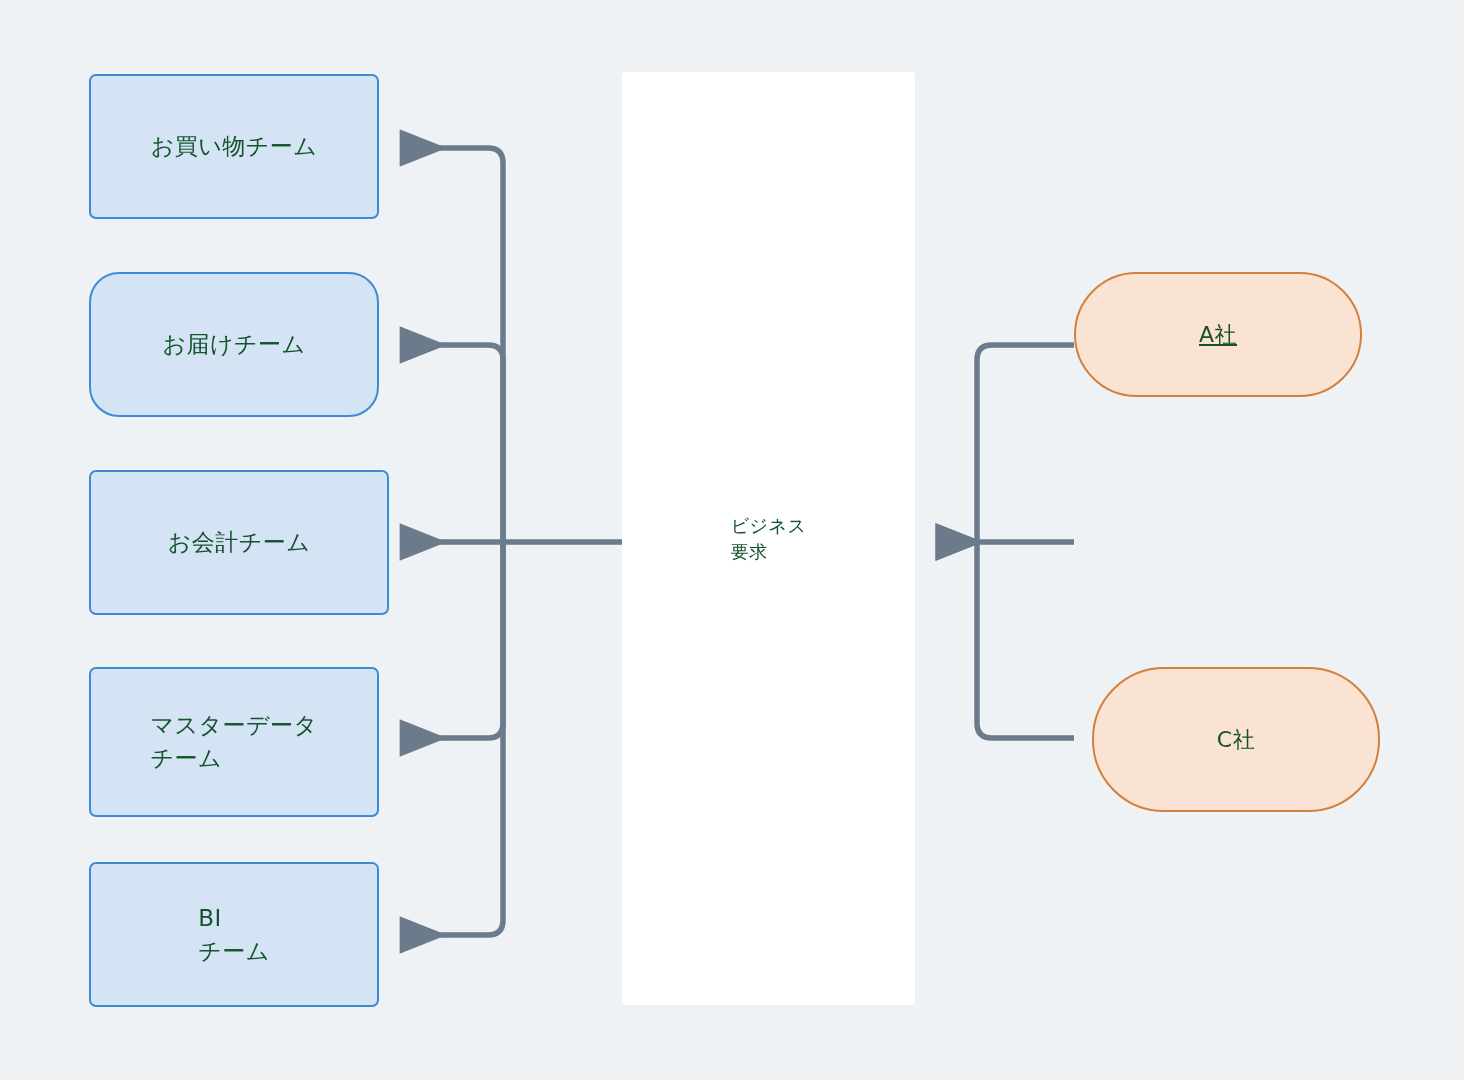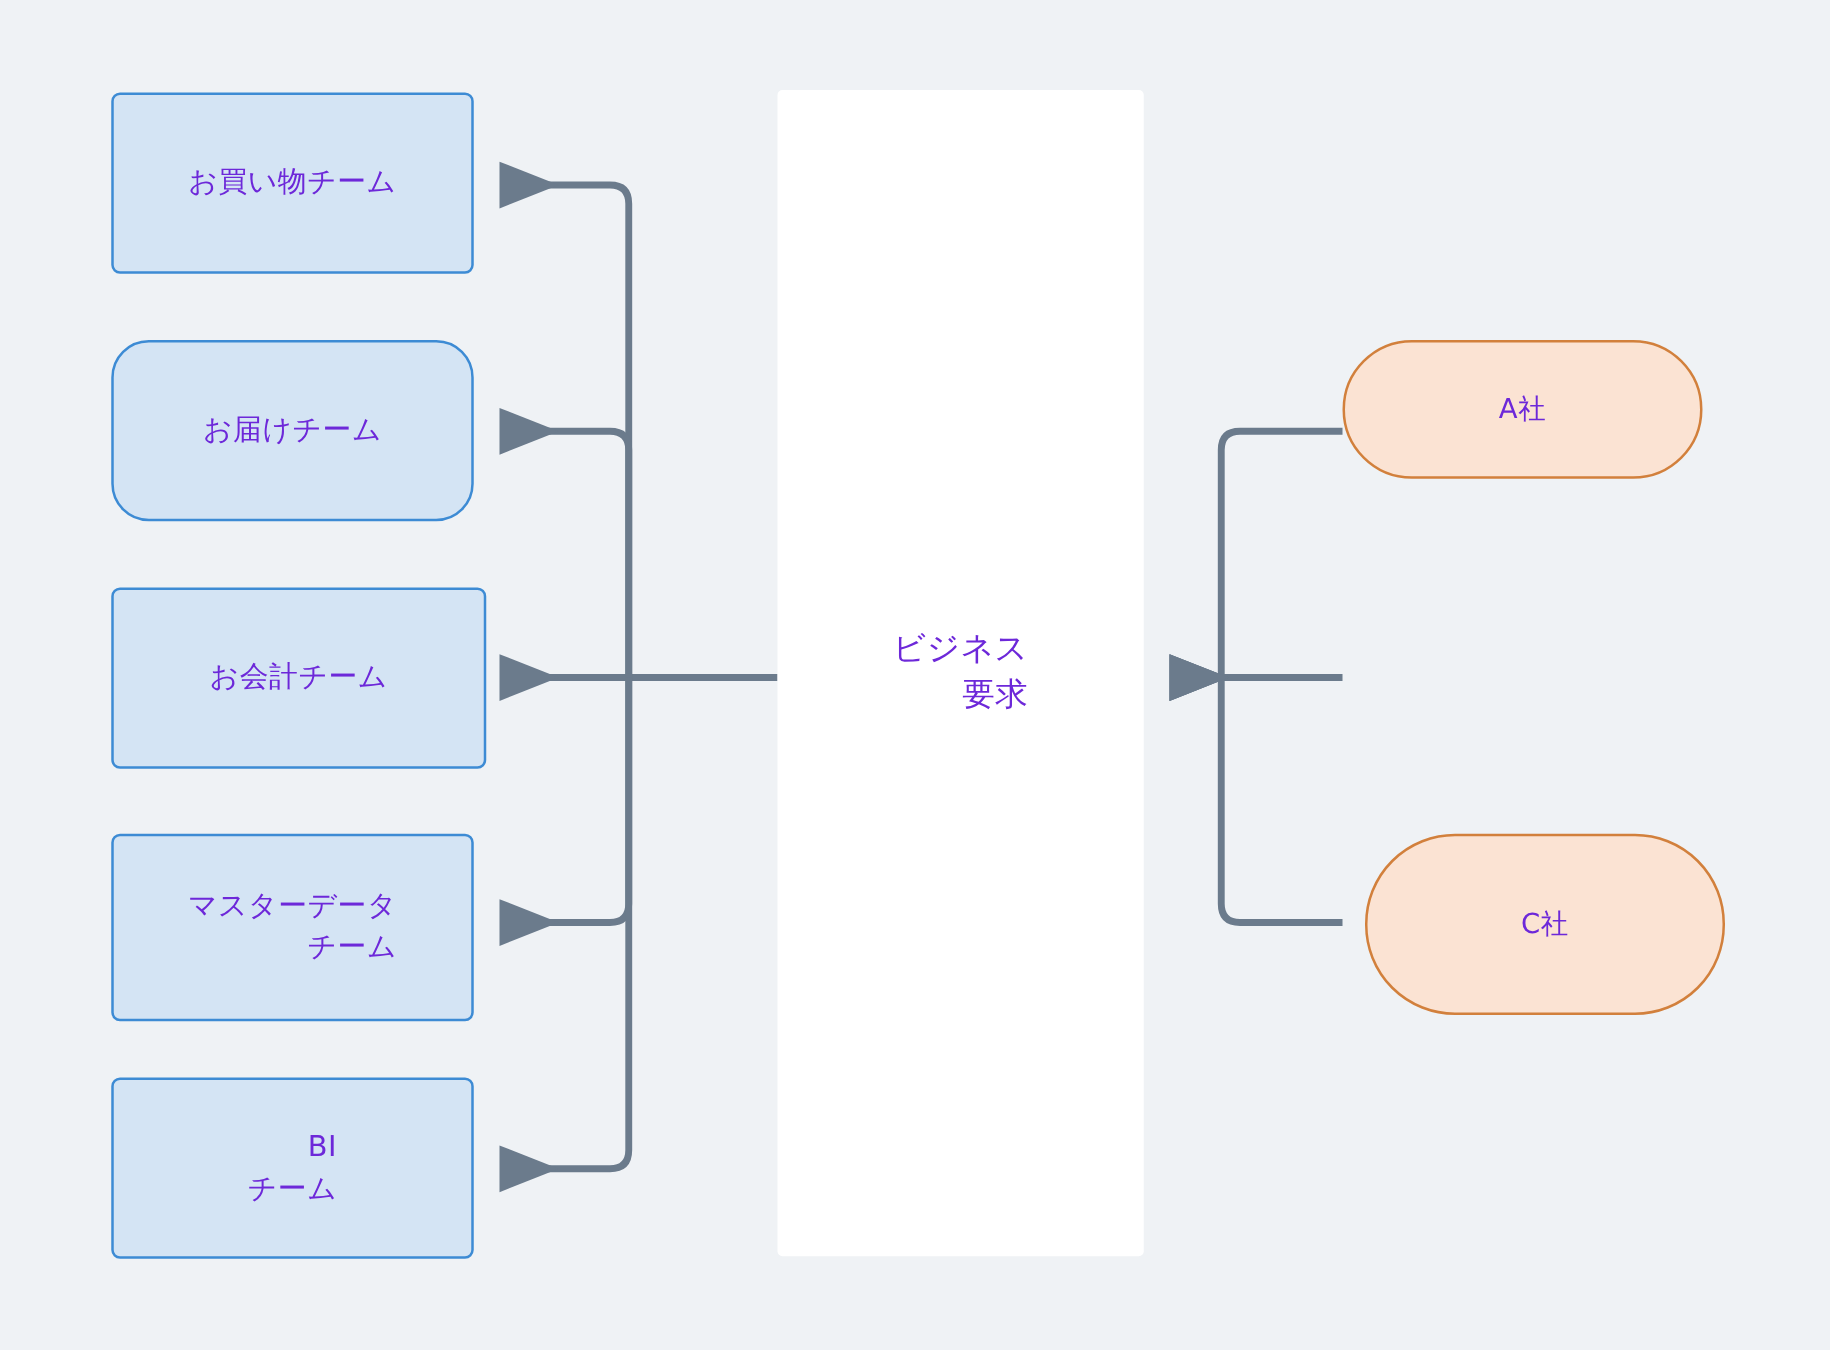--- a/index.html
+++ b/index.html
@@ -22,45 +22,44 @@
     width: 1464px;
     height: 1080px;
     pointer-events: none;
   }
   .node {
     position: absolute;
     box-sizing: border-box;
     display: flex;
     align-items: center;
     justify-content: center;
-    text-align: right;
+    text-align: left;
     line-height: 1.42;
-    color: #6d28d9;
+    color: #14532d;
   }
   .node-team {
     background: #d4e4f4;
     border: 2px solid #3d8bd4;
     border-radius: 7px;
     font-size: 23px;
     letter-spacing: 0.5px;
   }
   .node-vendor {
     background: #fbe3d3;
     border: 2px solid #d2803c;
     border-radius: 72px;
     font-size: 22px;
     letter-spacing: 0.5px;
   }
   .node-center {
     background: #ffffff;
     border: none;
     border-radius: 4px;
-    font-size: 26px;
+    font-size: 18px;
     letter-spacing: 0.5px;
-    font-family: Liberation Mono, monospace;
   }
   .node-label {
     white-space: pre-line;
   }
 </style>
 </head>
 <body>
 
 <div id="canvas">
 
@@ -119,21 +118,21 @@
   <div class="node node-team" style="left:89px; top:667px; width:290px; height:150px;">
     <span class="node-label">マスターデータ
 チーム</span>
   </div>
 
   <div class="node node-team" style="left:89px; top:862px; width:290px; height:145px;">
     <span class="node-label">BI
 チーム</span>
   </div>
 
-  <div class="node node-vendor" style="left:1074px; top:272px; width:288px; height:111px;">
+  <div class="node node-vendor" style="left:1074px; top:272px; width:288px; height:125px;text-decoration:underline;">
     <span class="node-label">A社</span>
   </div>
 
 
   <div class="node node-vendor" style="left:1092px; top:667px; width:288px; height:145px;">
     <span class="node-label">C社</span>
   </div>
 
 </div>
 

